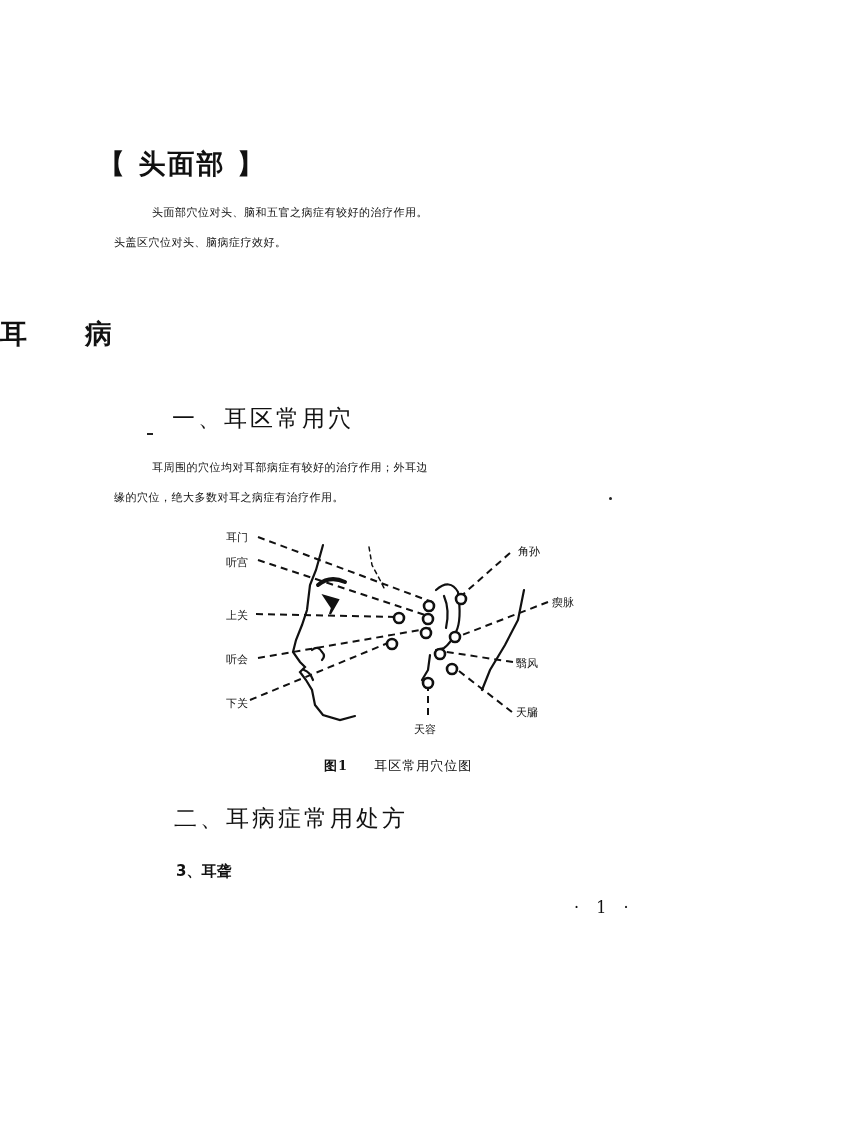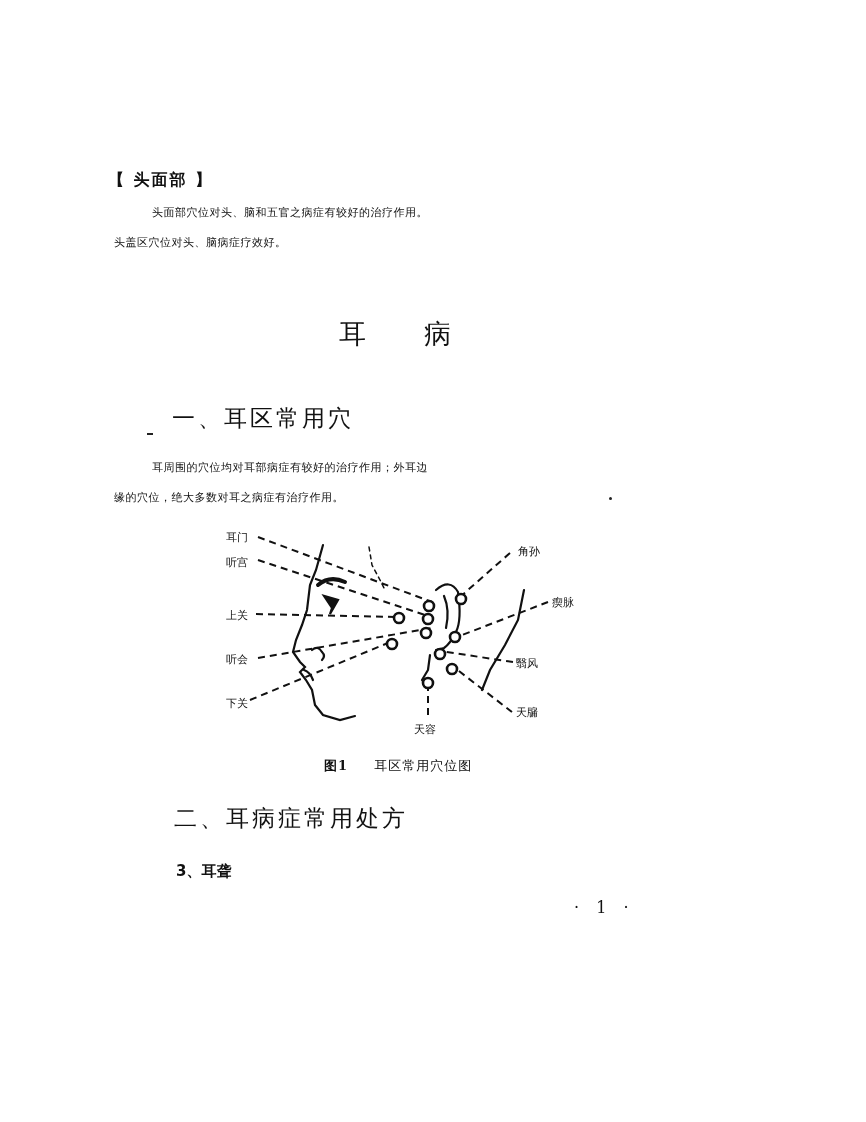--- a/index.html
+++ b/index.html
@@ -1,23 +1,23 @@
 <!DOCTYPE html>
 <html><head>
   <meta charset="utf-8">
   <style>
     html, body { margin: 0; padding: 0; background: #ffffff; }
     body { width: 866px; height: 1122px; position: relative; overflow: hidden;
            font-family: "DejaVu Serif", "Liberation Serif", serif; color: #111; }
     .abs { position: absolute; white-space: nowrap; }
-    .section-head { left: 108px; top: 146px; font-size: 16px; font-weight: bold;
-                    font-family: "DejaVu Sans", "Liberation Sans", sans-serif; letter-spacing: 2px; margin-top: 24px; }
+    .section-head { left: 98px; top: 146px; font-size: 27px; font-weight: bold;
+                    font-family: "DejaVu Sans", "Liberation Sans", sans-serif; letter-spacing: 2px; }
     .para { font-size: 11px; letter-spacing: 0.5px; }
-    .chapter-title { top: 316px; left: 0; width: 790px; text-align: center; font-size: 27px;
-                     font-weight: normal; font-family: "DejaVu Sans", "Liberation Sans", sans-serif; }
+    .chapter-title { top: 316px; left: 0; width: 790px; text-align: left; font-size: 27px;
+                     font-weight: bold; font-family: "DejaVu Sans", "Liberation Sans", sans-serif; }
     .chapter-title span { display: inline-block; }
     .chapter-title .gap { width: 58px; }
     .sub-head { font-size: 23px; letter-spacing: 3px; }
     .caption { font-size: 13px; letter-spacing: 1px; }
     .item-head { font-size: 15px; font-weight: bold; font-family: "DejaVu Sans", "Liberation Sans", sans-serif; }
     .page-num { font-size: 16px; letter-spacing: 6px; }
     .fig-label { font-size: 11px; font-family: "DejaVu Sans", "Liberation Sans", sans-serif; }
     svg { position: absolute; left: 0; top: 0; }
   </style>
 </head>

